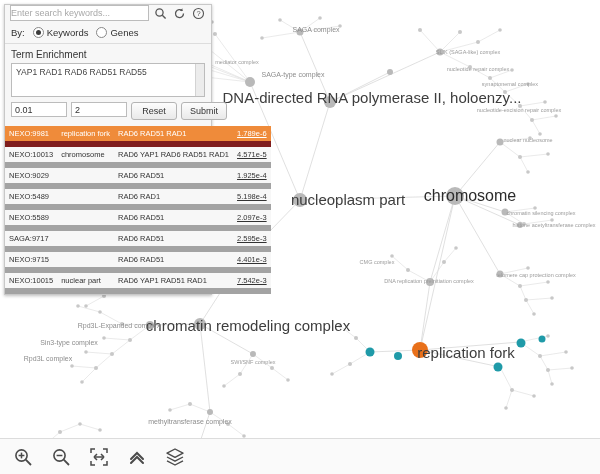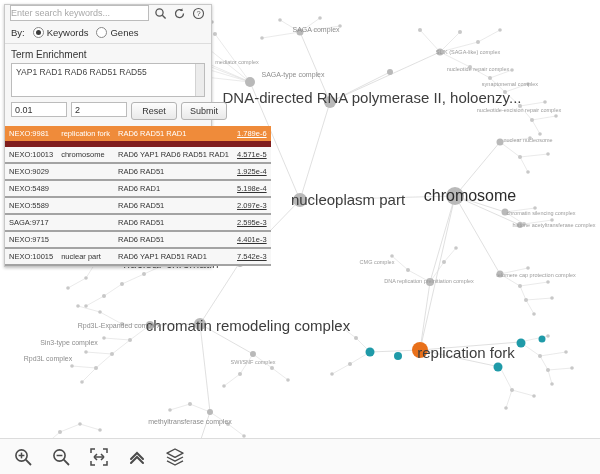--- a/index.html
+++ b/index.html
@@ -185,21 +185,21 @@
   
   .tbl {
     width: 100%;
     border-collapse: collapse;
     font-size: 7.5px;
     color: #333;
     background: #f7f7f7;
   }
   .tbl td {
     padding: 3px 4px;
-    border-bottom: 2px solid #a3a3a3;
+    border-bottom: 6px solid #a3a3a3;
     white-space: nowrap;
     overflow: hidden;
   }
   .tbl tr.sel td {
     background: #ef8b3a;
     color: #fff;
     border-bottom: 6px solid #7f1d1d;
   }
   .tbl td.c0 { width: 44px; }
   .tbl td.c1 { width: 56px; }

